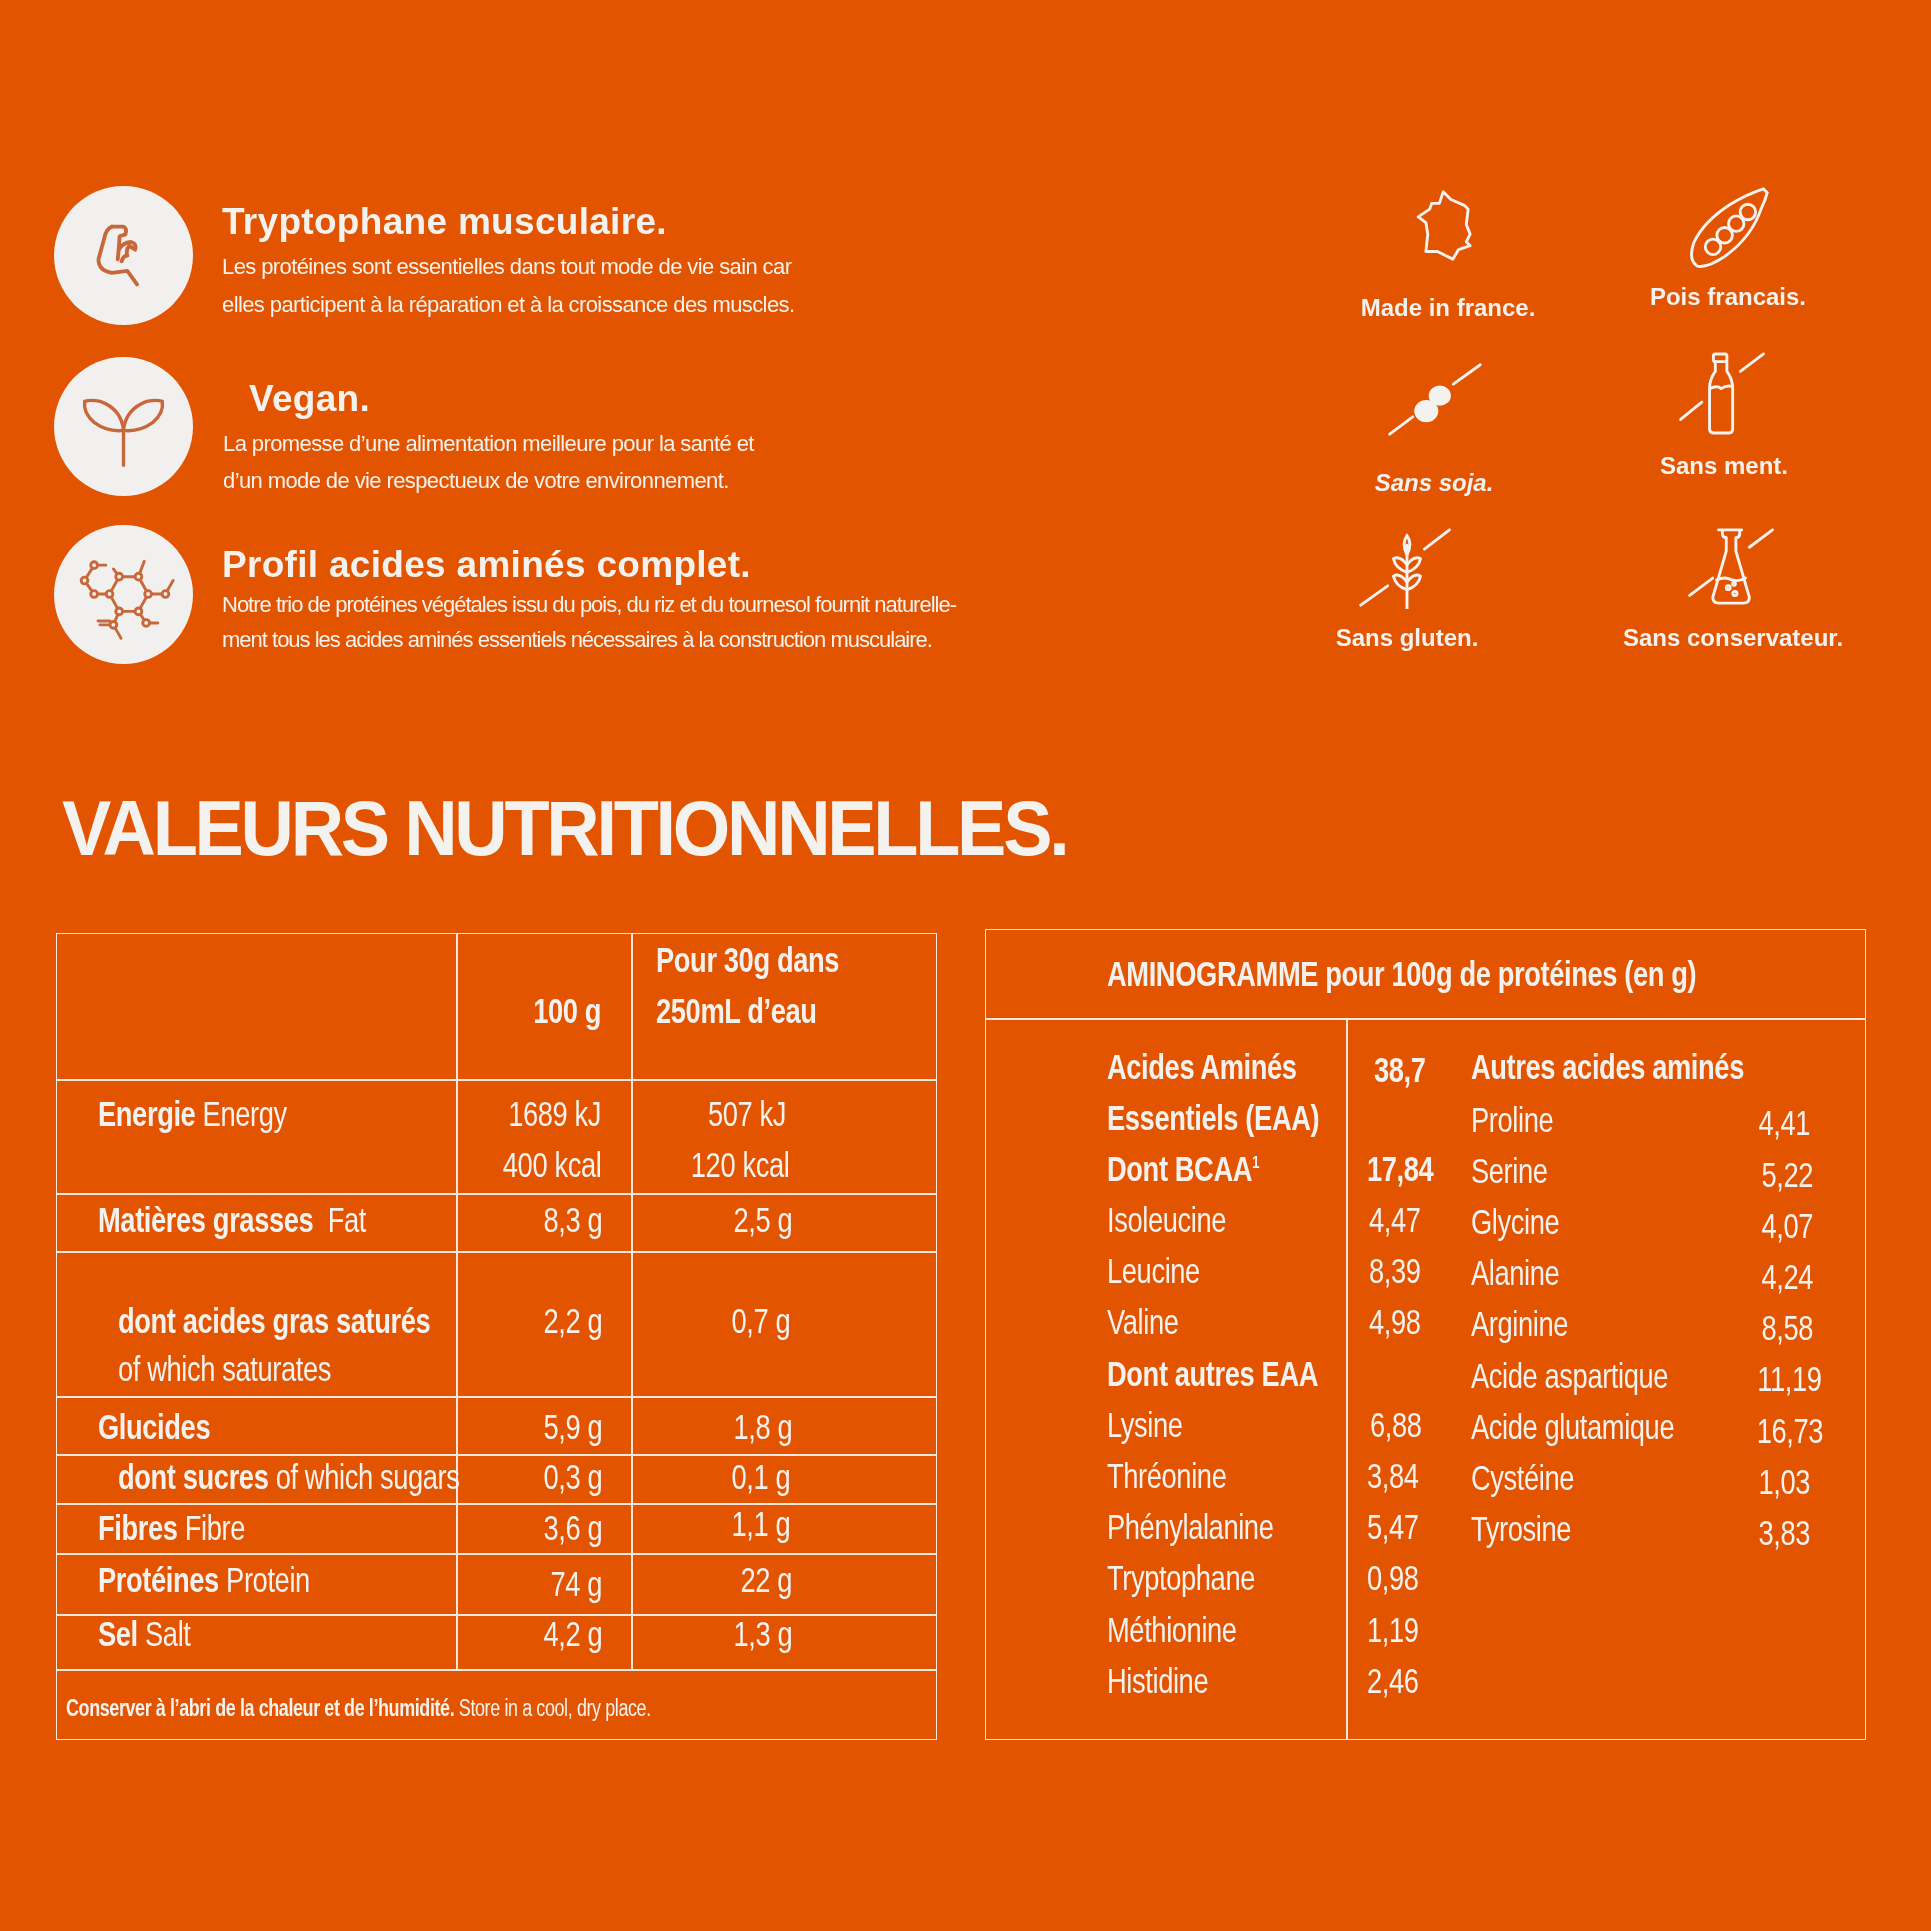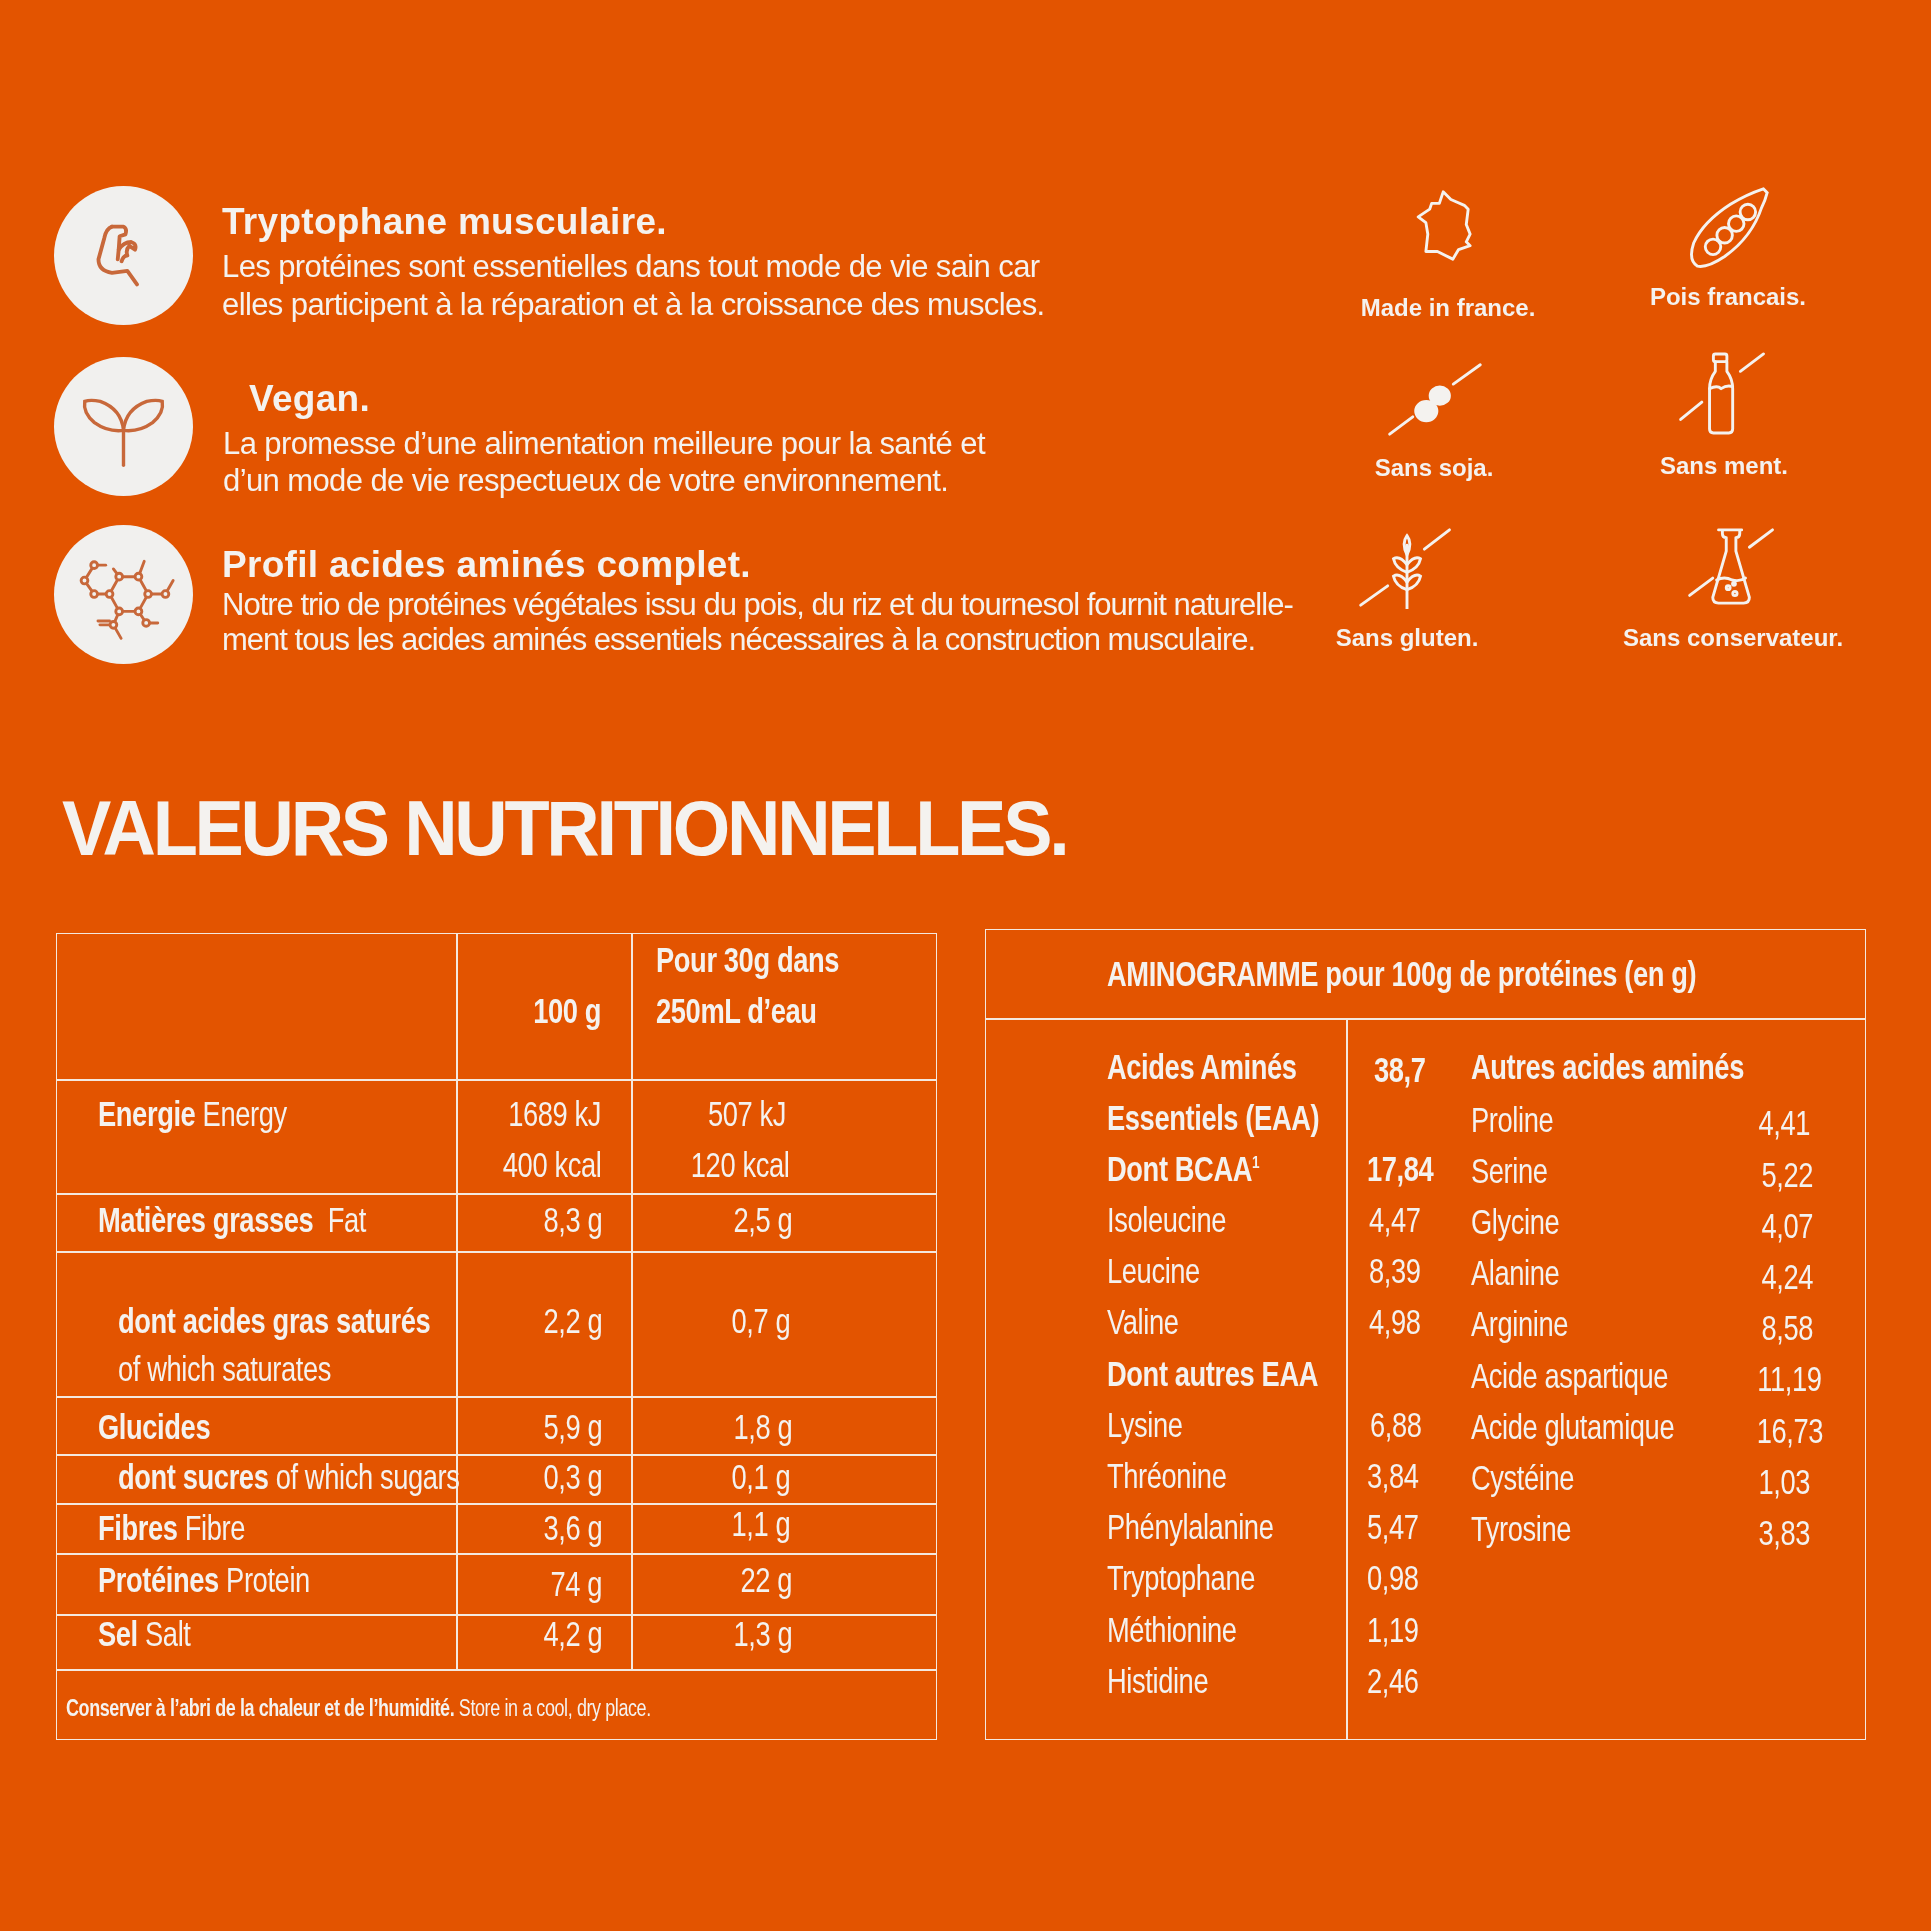--- a/index.html
+++ b/index.html
@@ -20,21 +20,21 @@
   }
   .feat-title {
     position: absolute;
     font-weight: bold;
     font-size: 37px;
     letter-spacing: 0.3px;
     color: #F4F2EF;
   }
   .feat-desc {
     position: absolute;
-    font-size: 31px;
+    font-size: 22px;
     line-height: 38px;
     color: #F4F2EF;
     letter-spacing: -0.6px;
   }
   .badge {
     position: absolute;
     width: 290px;
     text-align: center;
   }
   .badge svg { display: block; margin: 0 auto; }
@@ -160,21 +160,21 @@
     <div class="badge-label" style="top:100px;">Pois francais.</div>
   </div>
 
   <div class="badge" style="left:1289px; top:359px; height:126px;">
     <svg width="116" height="81" viewBox="0 0 120 84" fill="none" stroke="#F4F2EF" stroke-width="3" stroke-linecap="round">
       <line x1="14" y1="78" x2="38" y2="60"></line>
       <line x1="80" y1="26" x2="108" y2="6"></line>
       <ellipse cx="66" cy="38" rx="10" ry="9" fill="#F4F2EF"></ellipse>
       <ellipse cx="52" cy="54" rx="11" ry="10" fill="#F4F2EF"></ellipse>
     </svg>
-    <div class="badge-label" style="top:95px;">Sans soja.</div>
+    <div class="badge-label" style="top:110px;font-style:italic;">Sans soja.</div>
   </div>
 
   <div class="badge" style="left:1579px; top:350px; height:135px;">
     <svg width="106" height="85" viewBox="0 0 110 88" fill="none" stroke="#F4F2EF" stroke-width="3" stroke-linecap="round" stroke-linejoin="round">
       <line x1="10" y1="72" x2="32" y2="54"></line>
       <line x1="72" y1="22" x2="96" y2="4"></line>
       <rect x="44" y="4" width="14" height="8" rx="2"></rect>
       <path d="M46 12 L46 22 Q40 30 40 40 L40 82 Q40 86 44 86 L60 86 Q64 86 64 82 L64 40 Q64 30 58 22 L58 12"></path>
       <path d="M40 40 Q48 36 52 40 Q58 36 64 38"></path>
     </svg>

